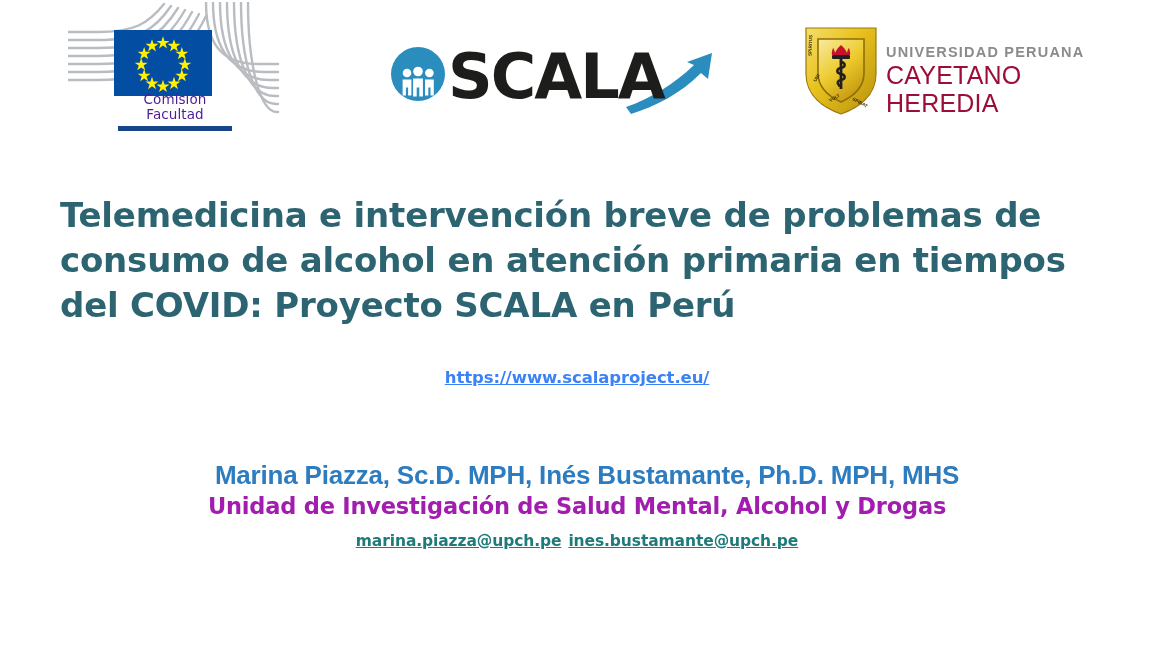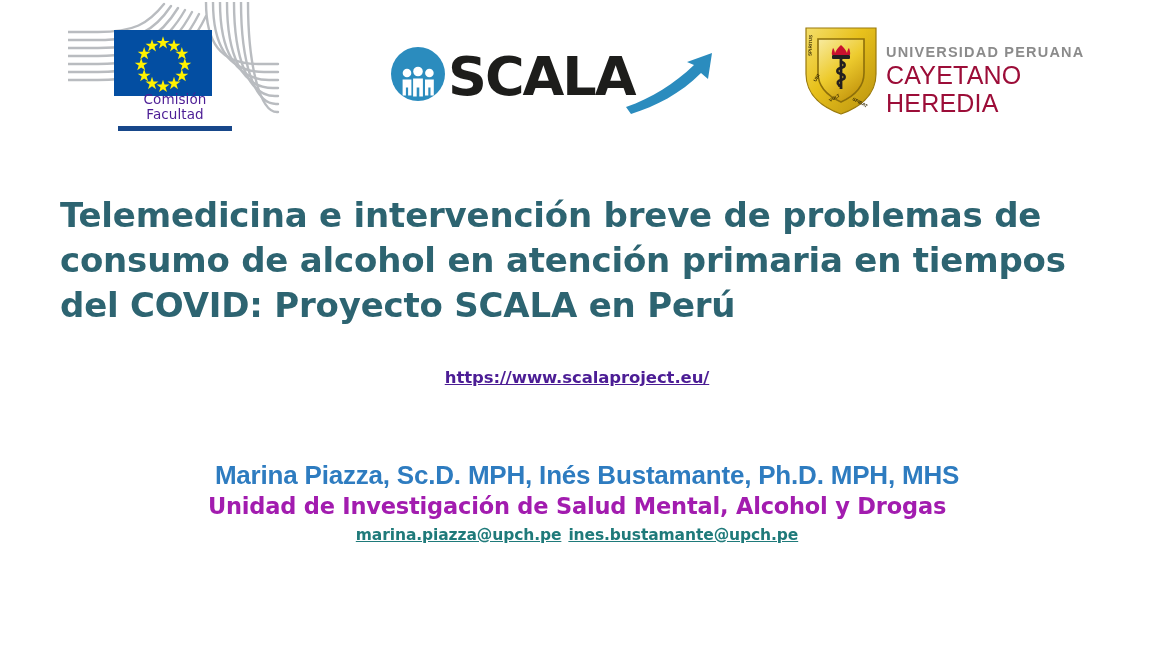--- a/index.html
+++ b/index.html
@@ -51,21 +51,21 @@
   
   .scala-logo {
     position:absolute;
     left:390px; top:40px;
     width:330px; height:76px;
   }
   .scala-wordmark {
     position:absolute;
     left:58px; top:4px;
     font-family:"DejaVu Sans", sans-serif;
-    font-size:54px;
+    font-size:62px;
     font-weight:bold;
     letter-spacing:-2px;
     color:#1d1d1b;
     line-height:66px;
   }
 
   
   .upch-logo {
     position:absolute;
     left:800px; top:22px;
@@ -110,21 +110,21 @@
   .project-link-wrap {
     position:absolute;
     left:0; top:368px;
     width:1154px;
     text-align:center;
   }
   .project-link {
     font-family:"DejaVu Sans", sans-serif;
     font-size:16.5px;
     font-weight:bold;
-    color:#4c1d95;
+    color:#3b82f6;
     text-decoration:underline;
     letter-spacing:-0.1px;
   }
 
   
   .authors {
     position:absolute;
     left:0; top:460px;
     width:1154px;
     text-align:center;
@@ -140,21 +140,21 @@
   }
   .affil {
     font-family:"DejaVu Sans", sans-serif;
     font-size:22.5px;
     font-weight:bold;
     color:#a21caf;
     line-height:31px;
     letter-spacing:-0.2px;
   }
   .emails {
-    margin-top:3px;
+    margin-top:9px;
     font-family:"DejaVu Sans", sans-serif;
     font-size:15.5px;
     font-weight:bold;
     color:#1f7a7a;
     line-height:20px;
     letter-spacing:-0.1px;
   }
   .emails a {
     color:#1f7a7a;
     text-decoration:underline;

